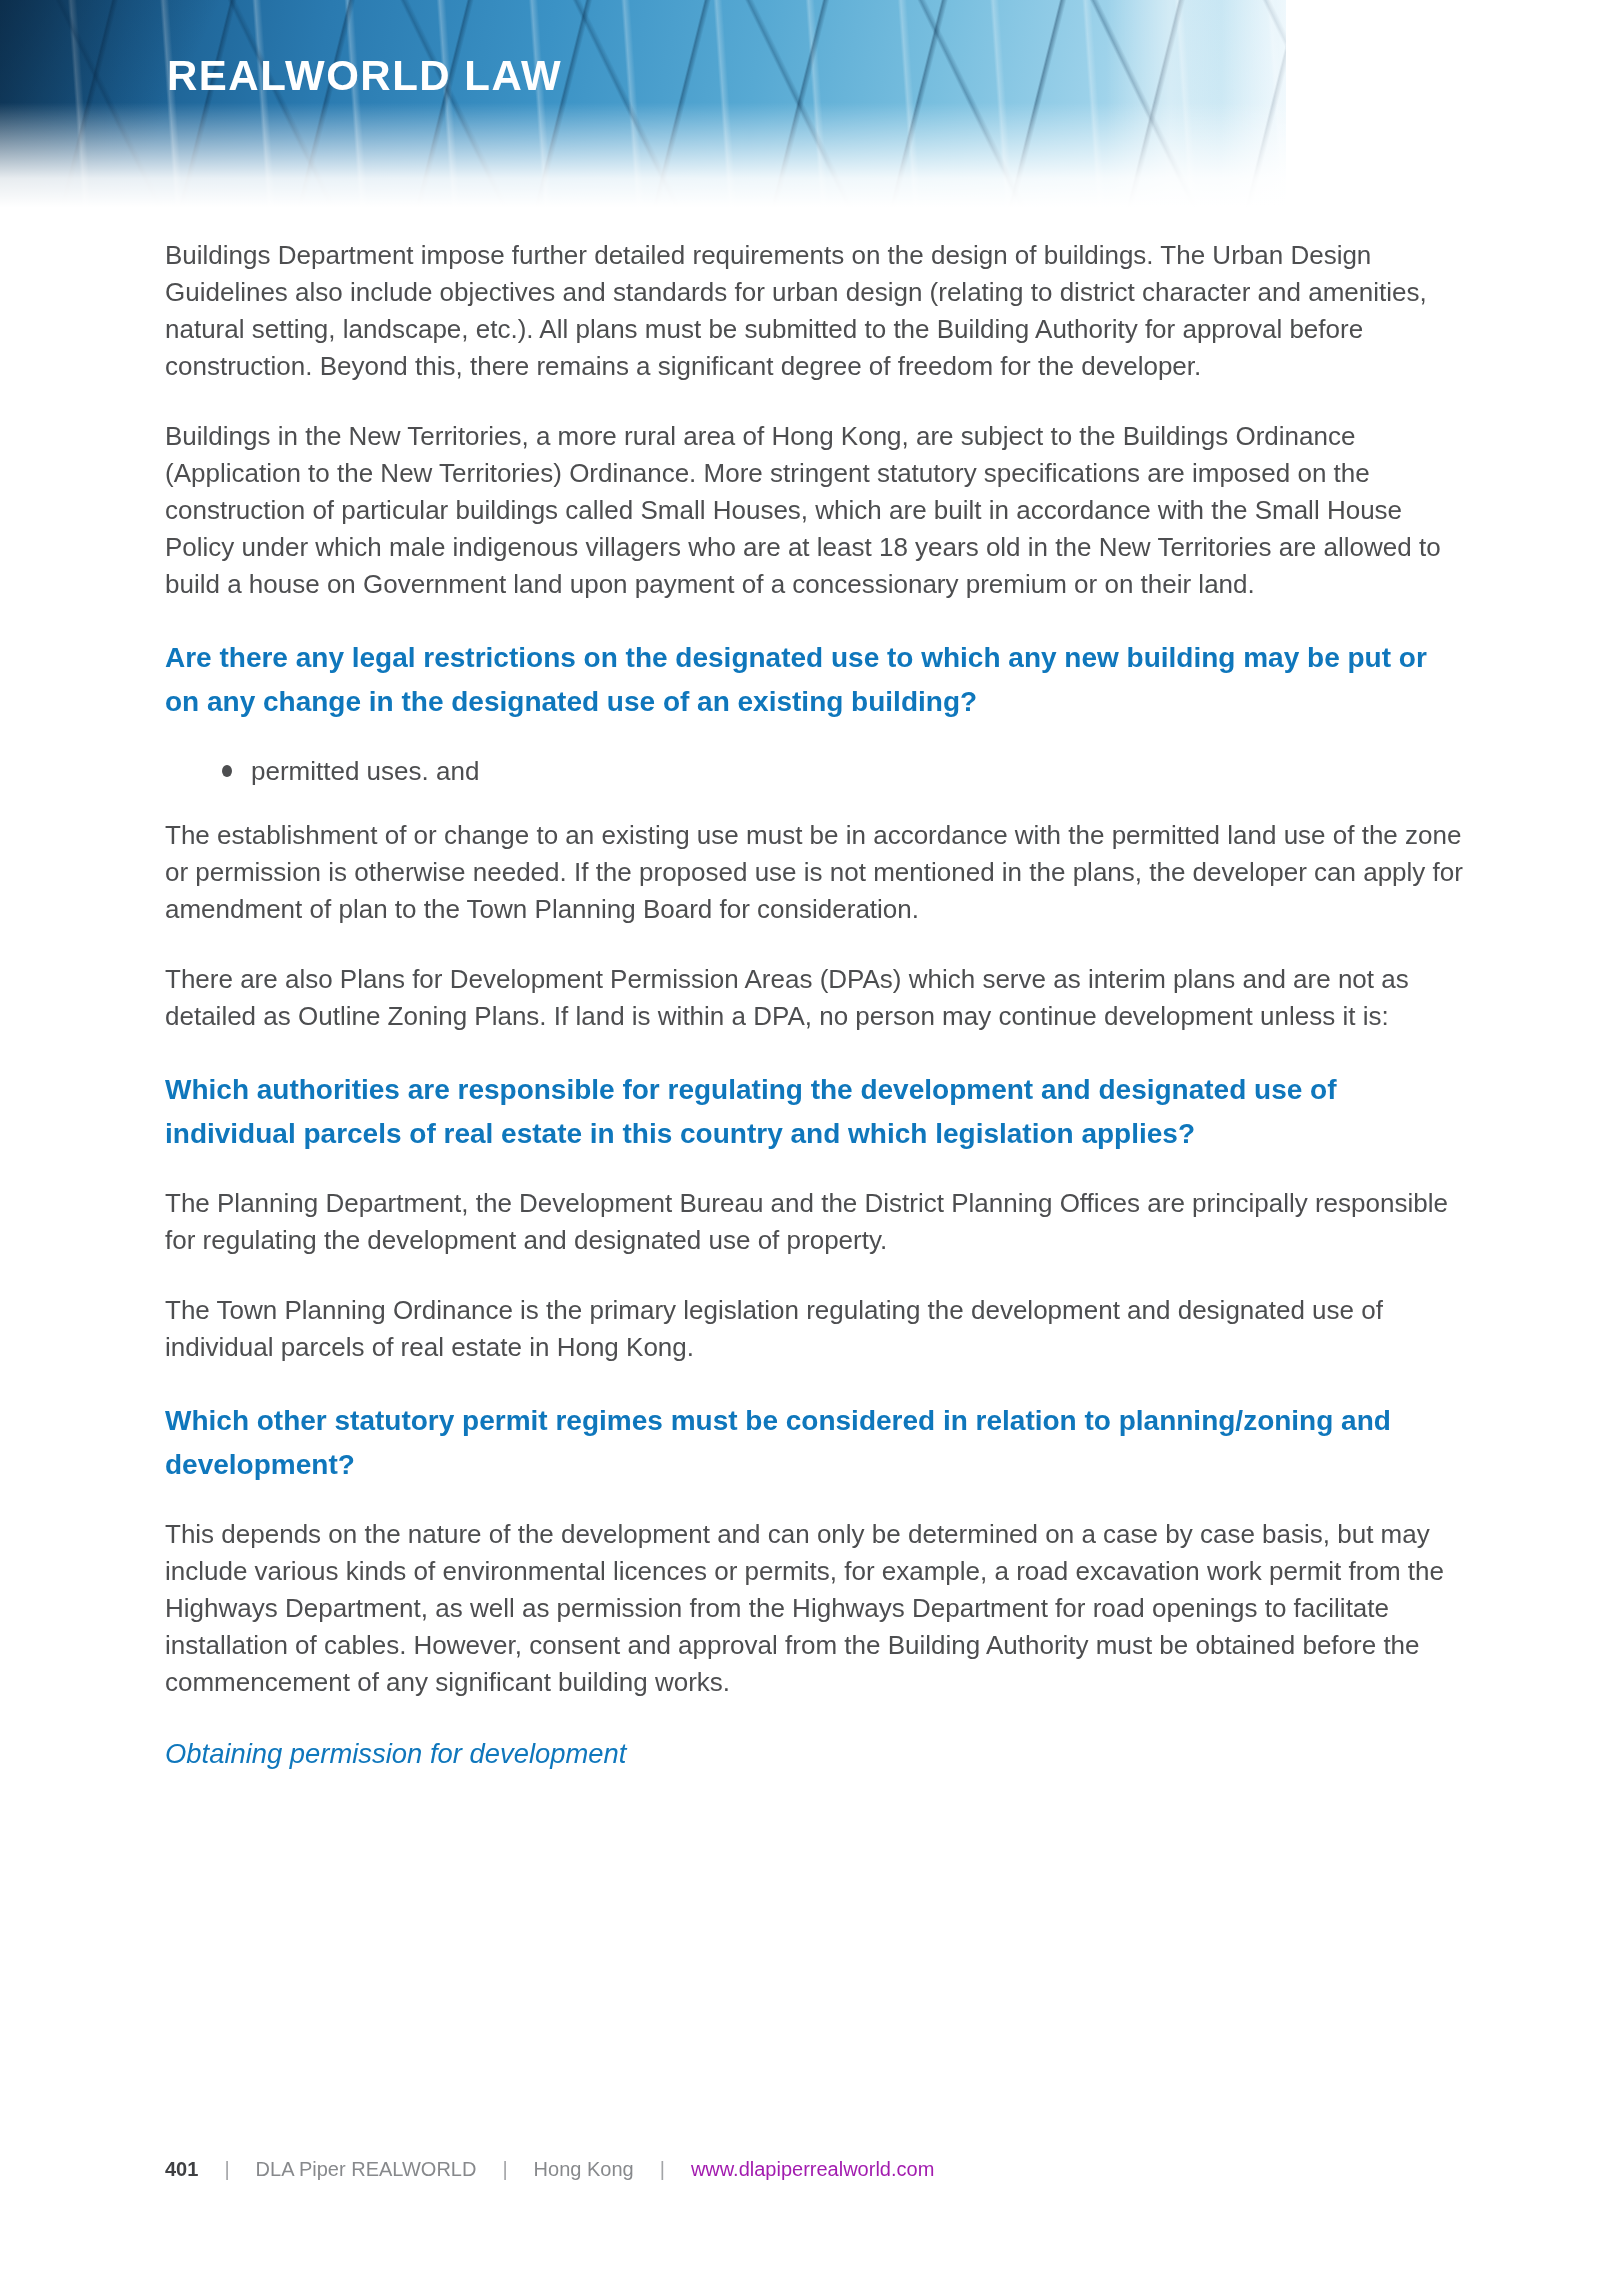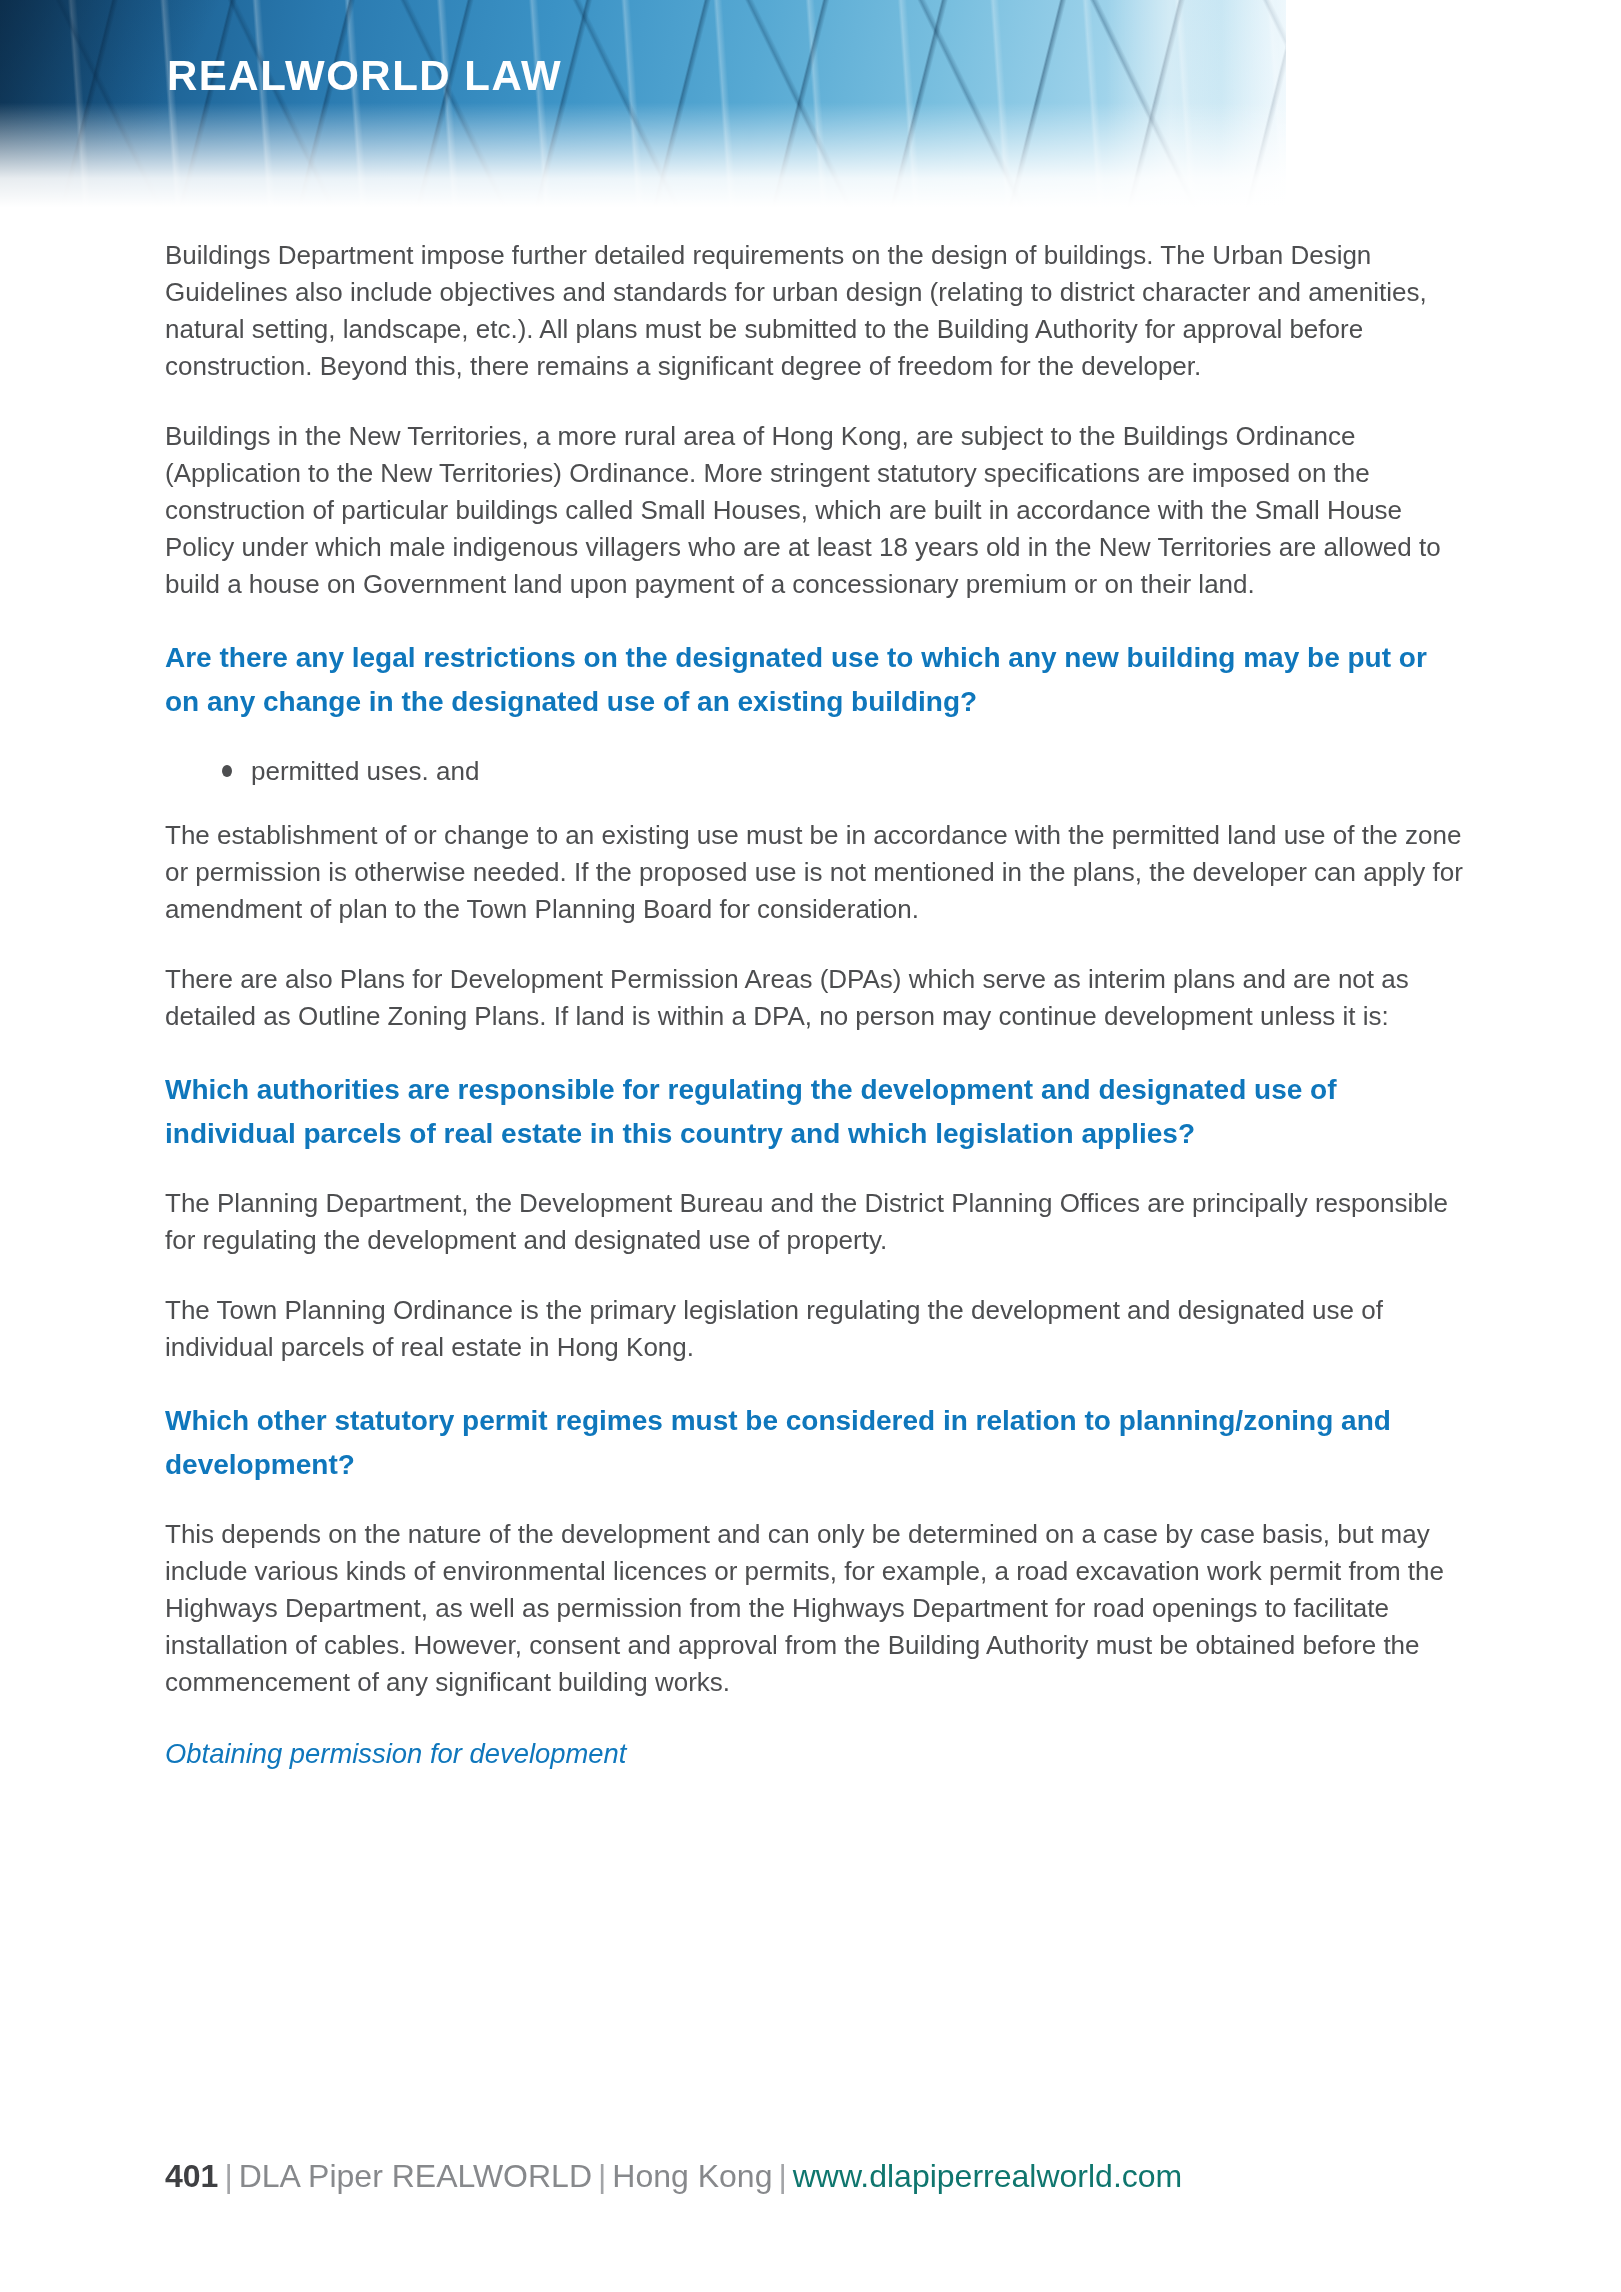--- a/index.html
+++ b/index.html
@@ -89,31 +89,31 @@
     margin: 15.7px 0 0 0;
   }
 
   
   .page-footer {
     position: absolute;
     left: 165px;
     top: 2158px;
     display: flex;
     align-items: baseline;
-    gap: 6px;
-    font-size: 32px;
+    gap: 26px;
+    font-size: 20px;
     color: #87898c;
     white-space: nowrap;
   }
   .page-footer .page-num {
     font-weight: bold;
     color: #3f4043;
   }
   .page-footer .sep { color: #a2a4a7; }
-  .page-footer .site { color: #0f766e; text-decoration: none; text-align: right; }
+  .page-footer .site { color: #a21caf; text-decoration: none; text-align: right; }
 </style>
 </head>
 <body>
 
 <header class="banner">
   <h1 class="banner-title">REALWORLD LAW</h1>
 </header>
 
 <main class="content">
 

